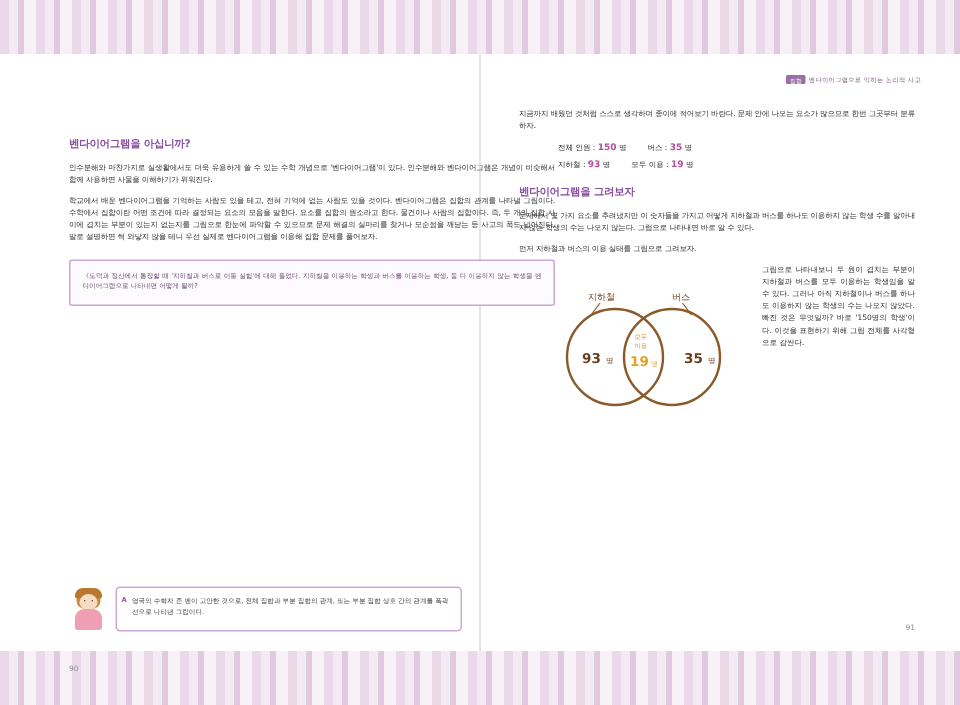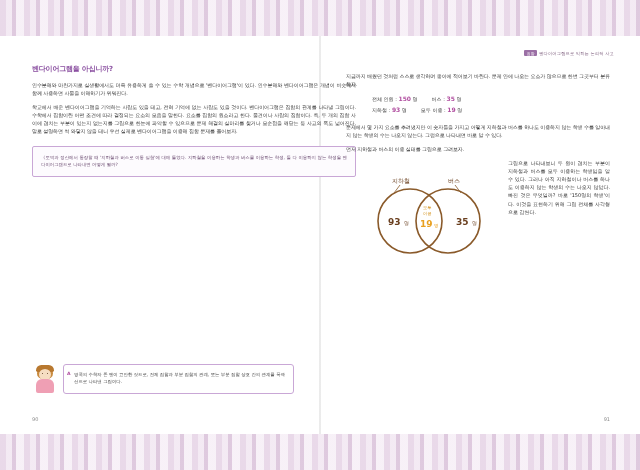--- a/index.html
+++ b/index.html
@@ -52,21 +52,21 @@
     height: 398px;
     background: linear-gradient(90deg,#ffffff,#d8d8d8,#ffffff);
   }
 
   .page {
     position: absolute;
     top: 0;
     height: 398px;
     box-sizing: border-box;
   }
-  .page.left { left: 2px; width: 380px; padding: 22px 26px 18px 30px; }
+  .page.left { left: 16px; width: 380px; padding: 22px 26px 18px 30px; margin-top: 27px; }
   .page.right { left: 320px; width: 320px; padding: 22px 30px 18px 26px; }
 
   .running-head {
     position: absolute;
     top: 14px;
     right: 26px;
     font-size: 4.2px;
     color: #7a5a7a;
     letter-spacing: .2px;
   }
@@ -287,20 +287,21 @@
             <span>명</span>
           </span>
           <span class="cell">
             <span class="label">모두 이용 :</span>
             <span class="num">19</span>
             <span>명</span>
           </span>
         </div>
       </div>
 
+      <h2 class="sec-title">벤다이어그램을 그려보자</h2>
 
       <p class="body">문제에서 몇 가지 요소를 추려냈지만 이 숫자들을 가지고 어떻게 지하철과 버스를 하나도 이용하지 않는 학생 수를 알아내지 않는 학생의 수는 나오지 않는다. 그럼으로 나타내면 바로 알 수 있다.</p>
       <p class="body">먼저 지하철과 버스의 이용 실태를 그림으로 그려보자.</p>
 
       <div class="right-flow">
         <div class="figure">
           <svg class="venn-svg" width="140" height="98" viewBox="0 0 140 98">
             <circle cx="50" cy="56" r="32" fill="none" stroke="#8a5a2a" stroke-width="1.6"></circle>
             <circle cx="88" cy="56" r="32" fill="none" stroke="#8a5a2a" stroke-width="1.6"></circle>
             <text x="32" y="18" font-size="6" fill="#6a3f1f" font-family="DejaVu Sans, sans-serif" id="t-label-left">지하철</text>

